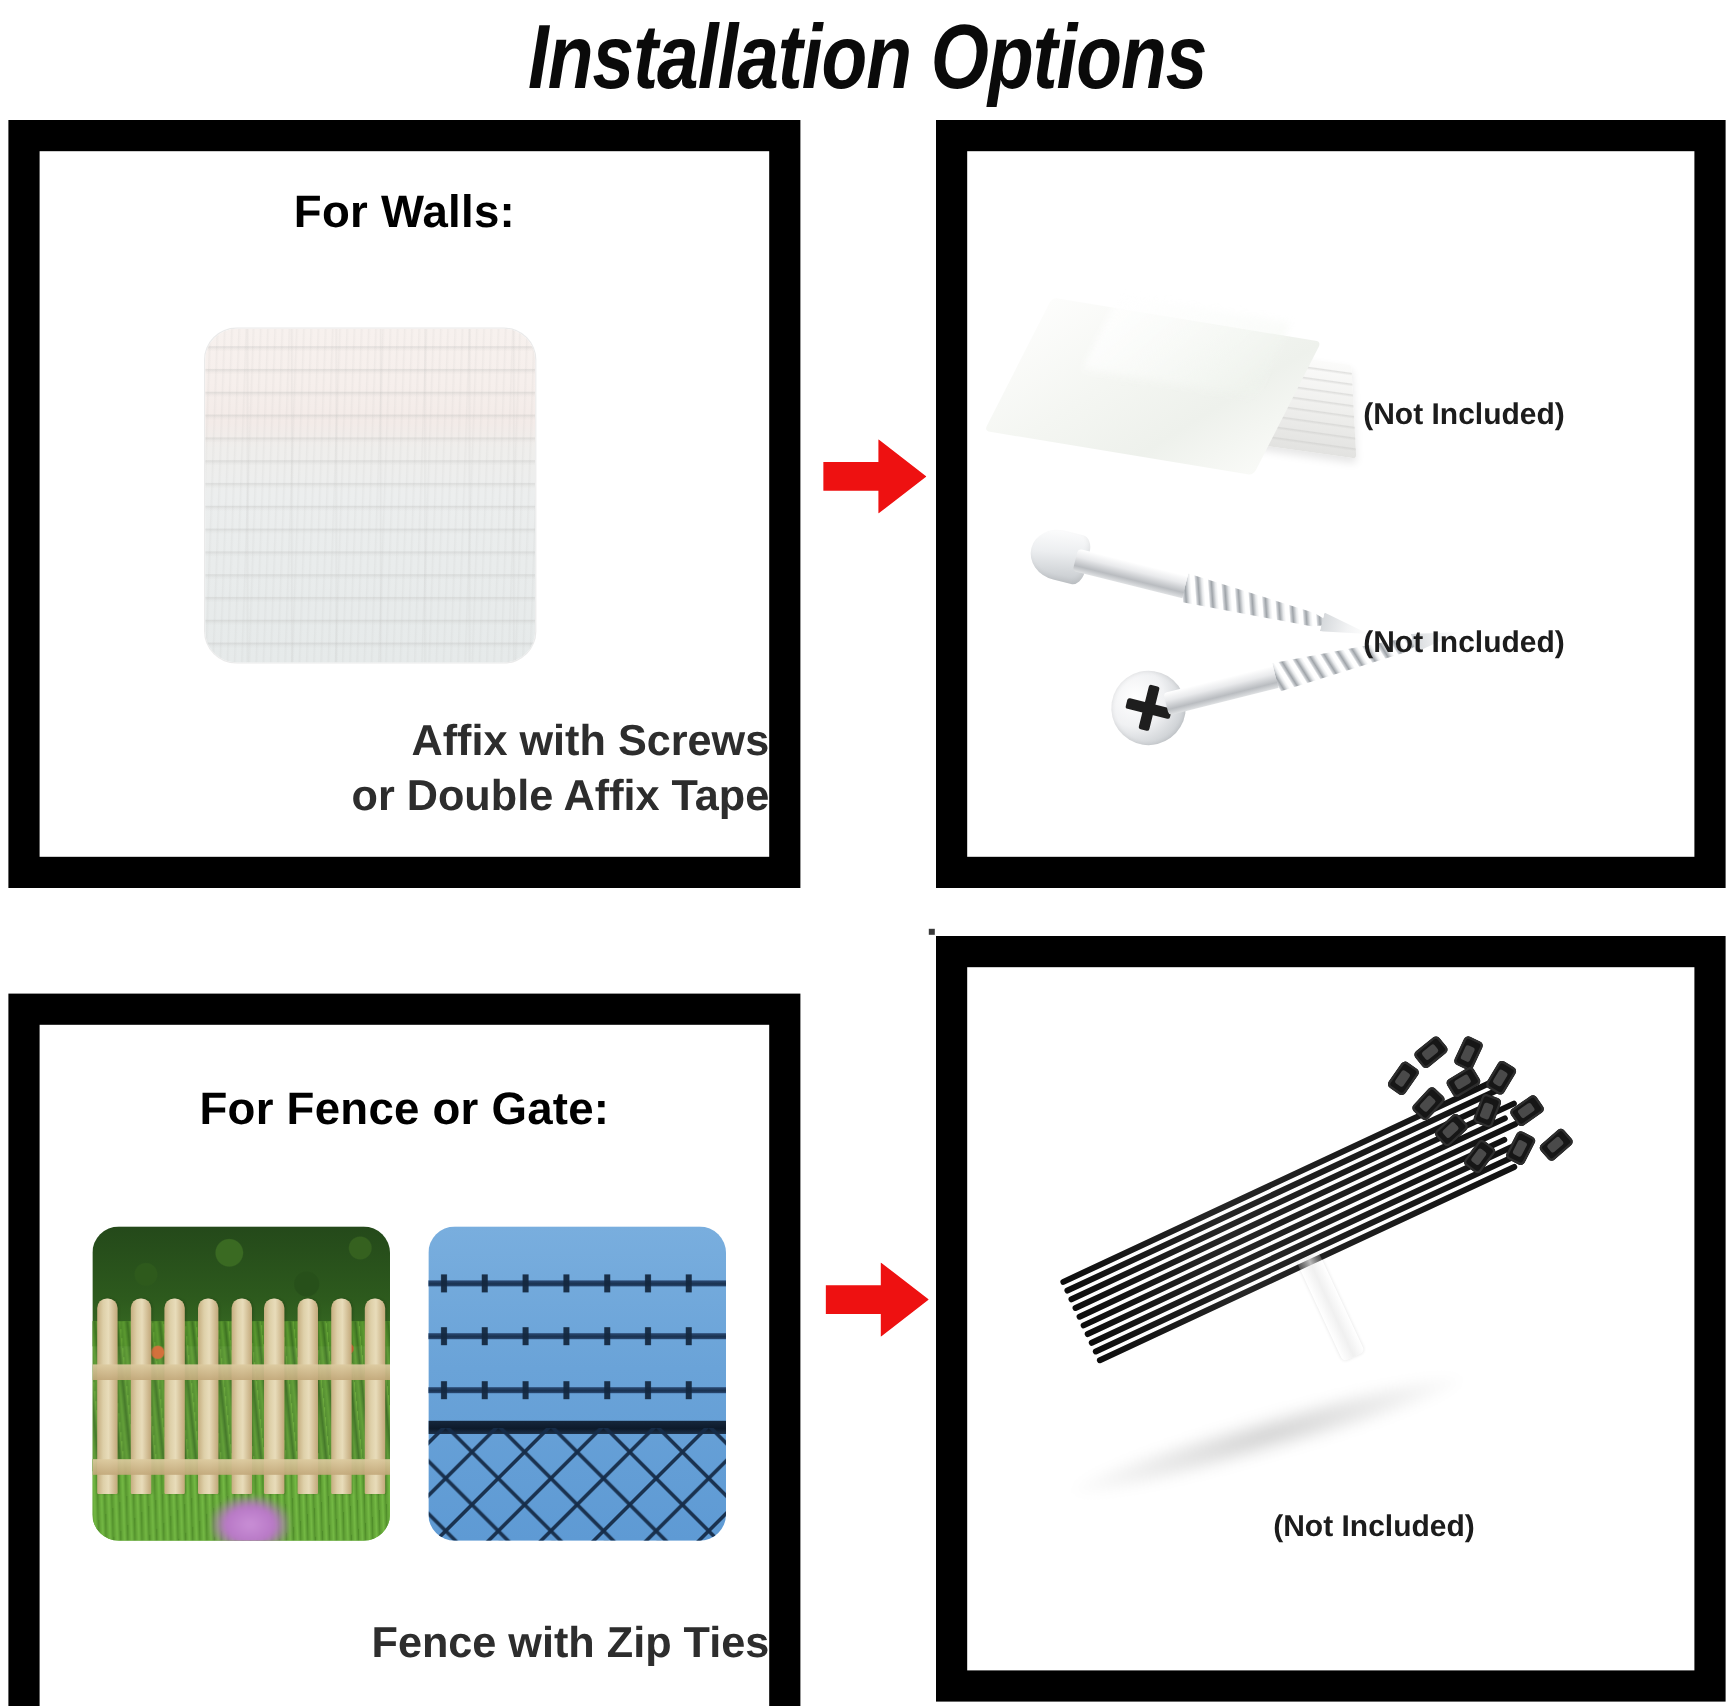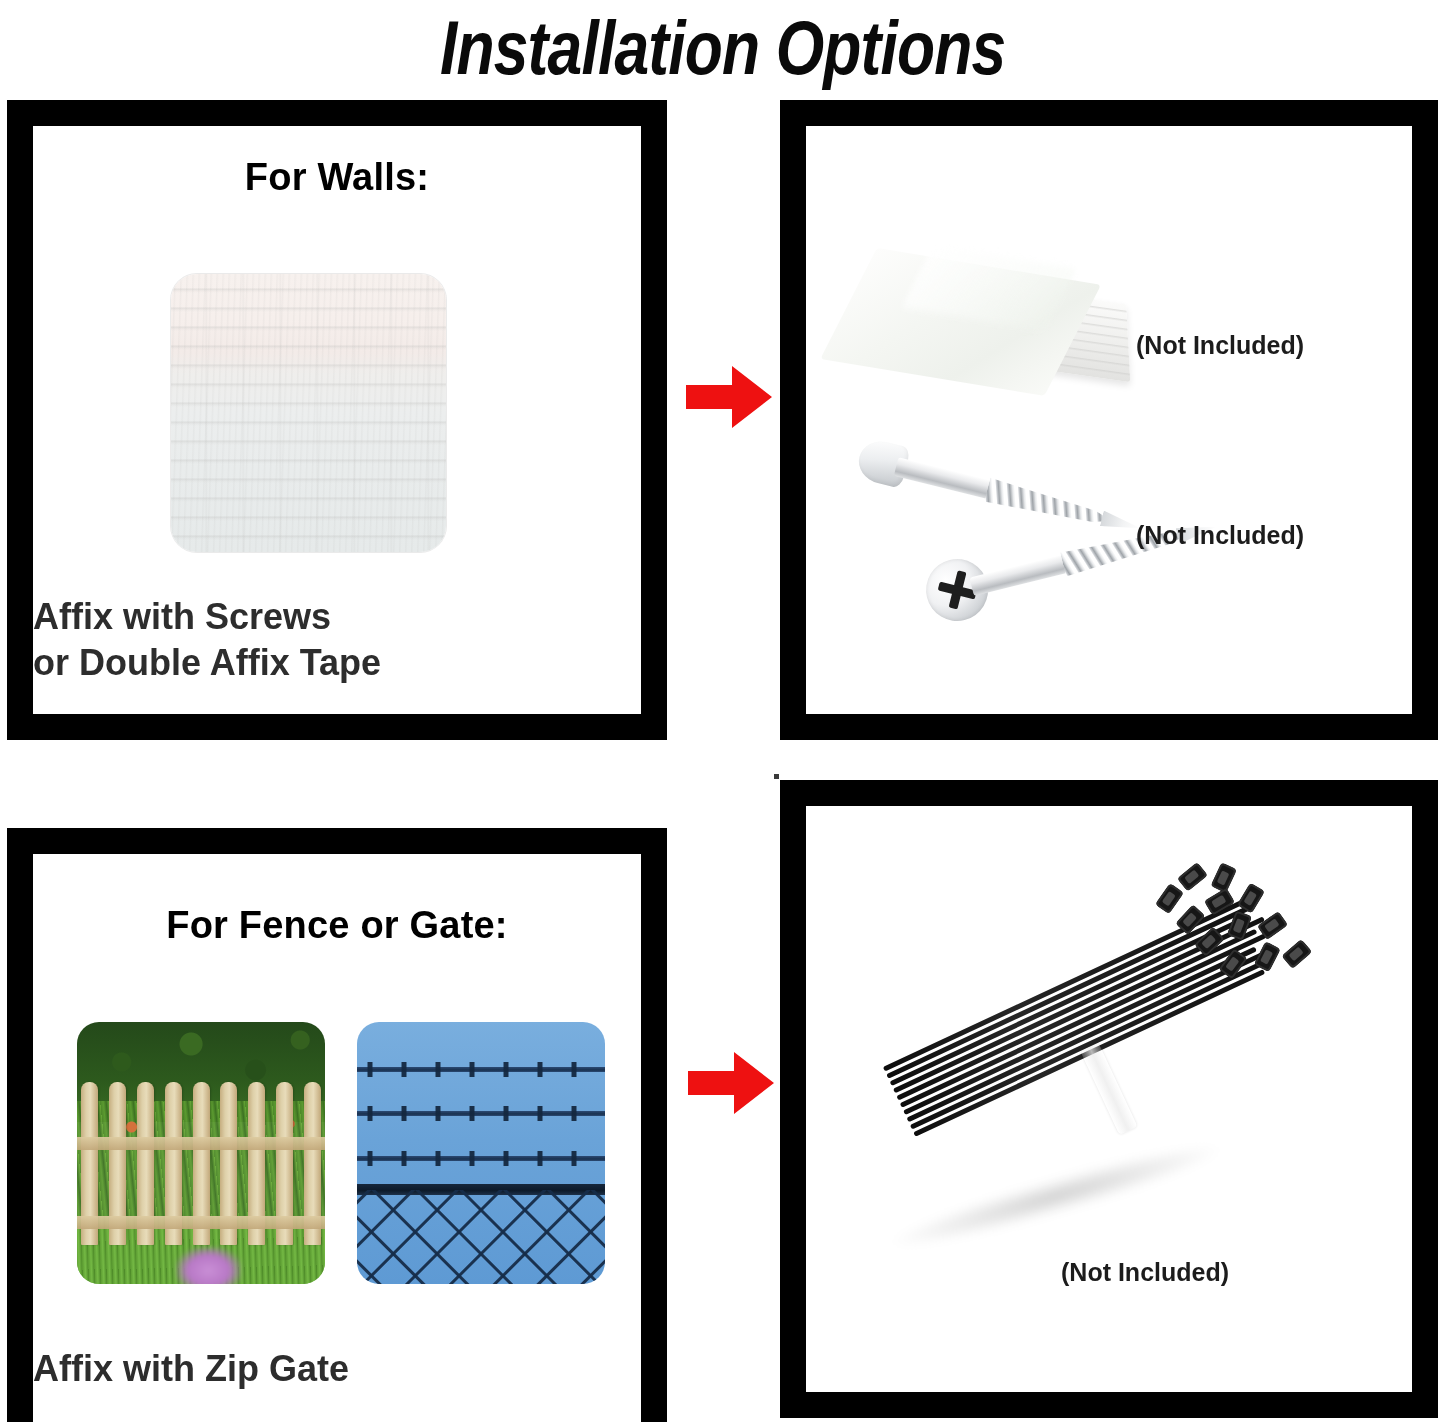--- a/index.html
+++ b/index.html
@@ -63,21 +63,21 @@
     font-size: 38px;
     color: #000000;
     letter-spacing: 0.2px;
   }
   #walls-heading  { top: 30px; }
   #fence-heading  { top: 50px; }
 
   .panel-caption {
     position: absolute;
     left: 0; right: 0;
-    text-align: left;
+    text-align: right;
     font-weight: 700;
     font-size: 36px;
     color: #2d2d2d;
     line-height: 1.28;
   }
   #walls-caption { bottom: 28px; }
   #fence-caption { bottom: 48px; }
 
   .not-included {
     position: absolute;
@@ -544,21 +544,21 @@
 
     <div class="photo" id="photo-chain">
       <div class="sky"></div>
       <div class="barb barb1"></div>
       <div class="barb barb2"></div>
       <div class="barb barb3"></div>
       <div class="toprail"></div>
       <div class="mesh"></div>
     </div>
 
-    <div class="panel-caption" id="fence-caption">Affix with Zip Gate</div>
+    <div class="panel-caption" id="fence-caption">Fence with Zip Ties</div>
 
   </div>
 </div>
 
 <div class="red-arrow" id="arrow-fence">
   <svg viewBox="0 0 86 62" width="86" height="62" aria-hidden="true">
     <polygon points="0,19 46,19 46,0 86,31 46,62 46,43 0,43" fill="#ee1111"></polygon>
   </svg>
 </div>
 

